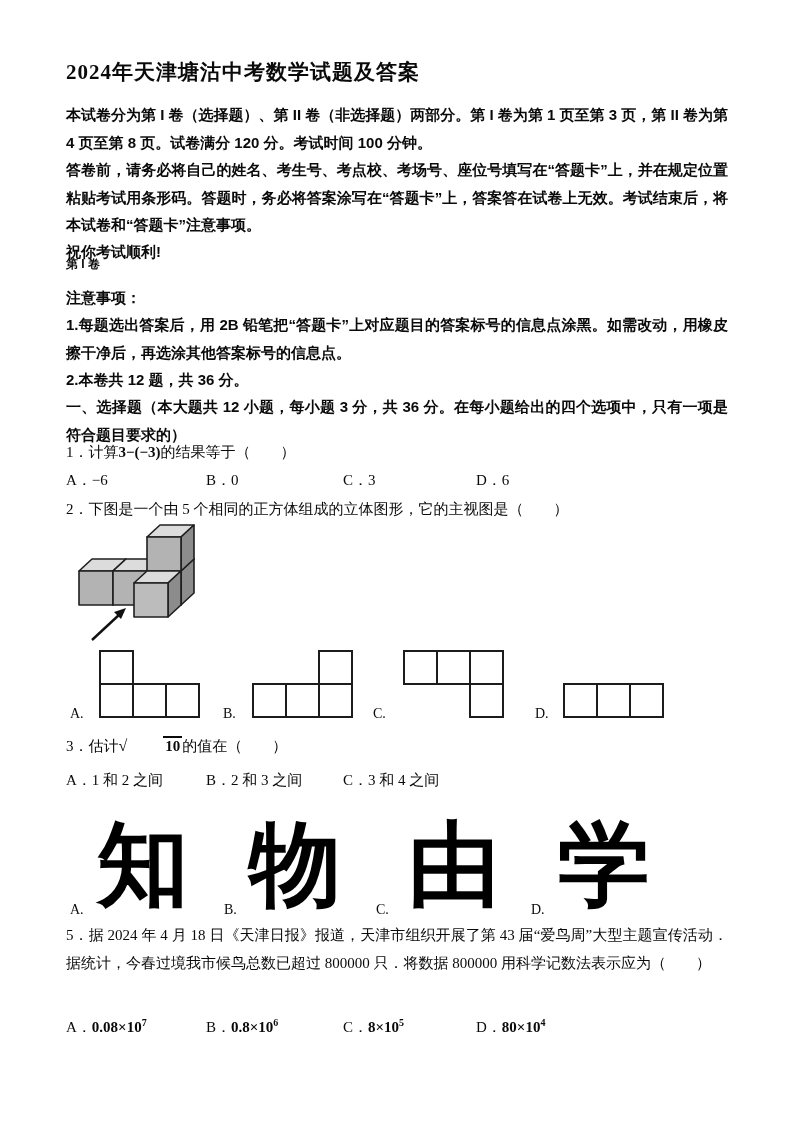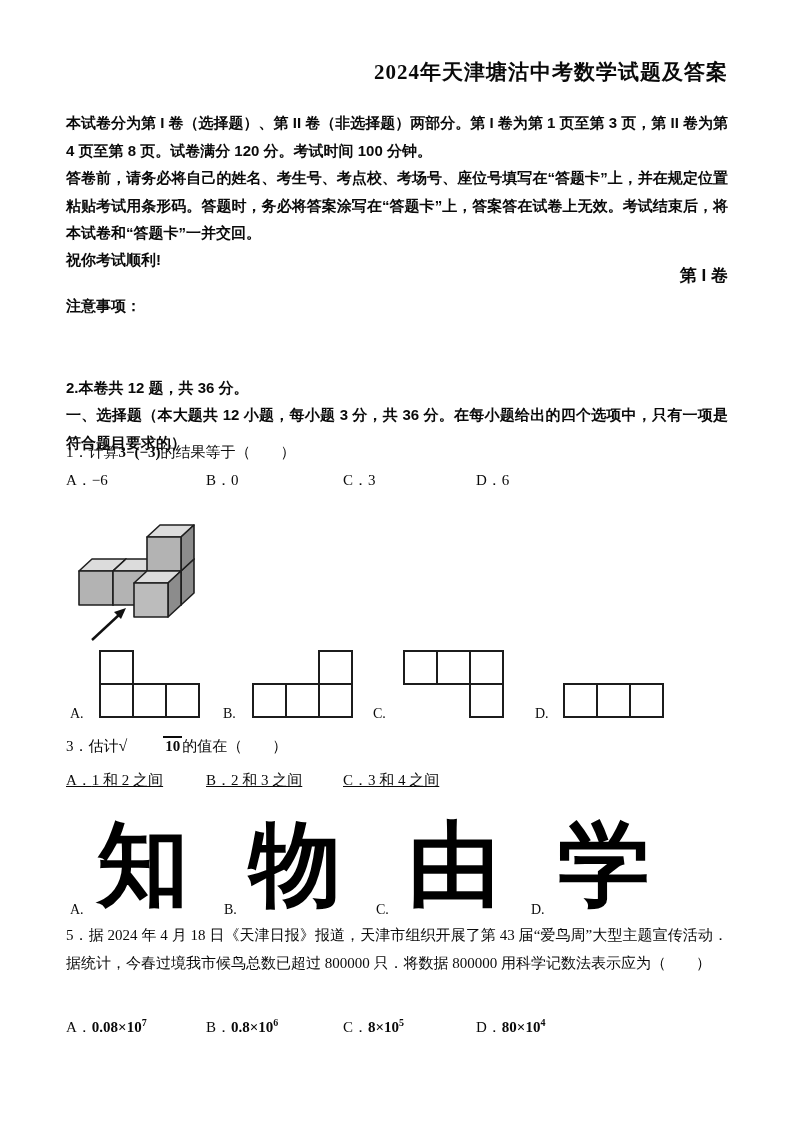--- a/index.html
+++ b/index.html
@@ -9,40 +9,40 @@
     margin:0 auto;
     background:#ffffff;
     color:#0a0a0a;
     overflow:hidden;
     font-family:"Liberation Serif", serif;
   }
   .abs{position:absolute;left:66px;width:662px;}
   .hei{font-family:"Liberation Sans", sans-serif;font-weight:bold;}
   .song{font-family:"Liberation Serif", serif;font-weight:normal;}
   .title{
-    top:58px;text-align:right;
+    top:58px;text-align:left;
     font-size:21px;font-weight:bold;
     font-family:"Liberation Serif", serif;
     letter-spacing:1px;
   }
-  .body-txt{font-size:15px;line-height:27.5px;text-align:justify;margin-top:8px;}
+  .body-txt{font-size:15px;line-height:27.5px;text-align:justify;}
   .p1{top:101px;}
   .p2{top:156px;}
   .wish{top:238px;}
-  .part-heading{top:264px;text-align:right;font-size:17px;}
+  .part-heading{top:256px;text-align:left;font-size:12px;}
   .notes-title{top:284px;}
   .note1{top:311px;}
   .note2{top:366px;}
   .section-heading{top:393px;}
   .q{font-size:15px;line-height:27.5px;text-align:justify;}
   .q1{top:439px;}
   .q1o{top:469px;}
   .q2{top:496px;}
   .q3{top:732px;}
-  .q3o{top:769px;text-decoration:underline;}
+  .q3o{top:769px;}
   .q4{top:795px;}
   .q5{top:922px;}
   .q5o{top:980px;}
   .opts{
     display:grid;
     grid-template-columns:140px 137px 133px 1fr;
     font-size:15px;line-height:22px;
   }
   .math-b{font-weight:bold;}
   .sqrt-sign{font-weight:bold;font-size:16px;}
@@ -67,38 +67,40 @@
   .q5-opt .opt-label{font-weight:normal;}
 </style>
 </head>
 <body>
 
 <div class="page">
 
   <div class="abs title">2024年天津塘沽中考数学试题及答案</div>
 
   <div class="abs body-txt hei p1">本试卷分为第 I 卷（选择题）、第 II 卷（非选择题）两部分。第 I 卷为第 1 页至第 3 页，第 II 卷为第 4 页至第 8 页。试卷满分 120 分。考试时间 100 分钟。</div>
-  <div class="abs body-txt hei p2">答卷前，请务必将自己的姓名、考生号、考点校、考场号、座位号填写在“答题卡”上，并在规定位置粘贴考试用条形码。答题时，务必将答案涂写在“答题卡”上，答案答在试卷上无效。考试结束后，将本试卷和“答题卡”一并交回。</div>
+  <div class="abs body-txt hei p2">答卷前，请务必将自己的姓名、考生号、考点校、考场号、座位号填写在“答题卡”上，并在规定位置粘贴考试用条形码。答题时，务必将答案涂写在“答题卡”上，答案答在试卷上无效。考试结束后，将本试卷和“答题卡”注意事项。</div>
   <div class="abs body-txt hei wish">祝你考试顺利!</div>
 
   <div class="abs hei part-heading">第 I 卷</div>
   <div class="abs body-txt hei notes-title">注意事项：</div>
+  <div class="abs body-txt hei note1">1.每题选出答案后，用 2B 铅笔把“答题卡”上对应题目的答案标号的信息点涂黑。如需改动，用橡皮擦干净后，再选涂其他答案标号的信息点。</div>
   <div class="abs body-txt hei note2">2.本卷共 12 题，共 36 分。</div>
   <div class="abs body-txt hei section-heading">一、选择题（本大题共 12 小题，每小题 3 分，共 36 分。在每小题给出的四个选项中，只有一项是符合题目要求的）</div>
 
   <div class="abs q q1 song">
     <span>1．计算</span><span class="math-b">3−(−3)</span><span>的结果等于（　　）</span>
   </div>
   <div class="abs opts q1o song">
     <div><span>A．</span><span>−6</span></div>
     <div><span>B．</span><span>0</span></div>
     <div><span>C．</span><span>3</span></div>
     <div><span>D．</span><span>6</span></div>
   </div>
 
+  <div class="abs q q2 song">2．下图是一个由 5 个相同的正方体组成的立体图形，它的主视图是（　　）</div>
 
   <div class="abs cube-wrap">
     <svg width="220" height="126" viewBox="0 0 220 126">
       <g stroke="#1f1f1f" stroke-width="1.6" stroke-linejoin="round">
 
         <polygon points="13,47 26,35 60,35 47,47" fill="#dcdcdc"></polygon>
         <polygon points="47,47 60,35 60,69 47,81" fill="#8c8c8c"></polygon>
         <polygon points="13,47 47,47 47,81 13,81" fill="#b3b3b3"></polygon>
 
         <polygon points="47,47 60,35 94,35 81,47" fill="#dcdcdc"></polygon>

